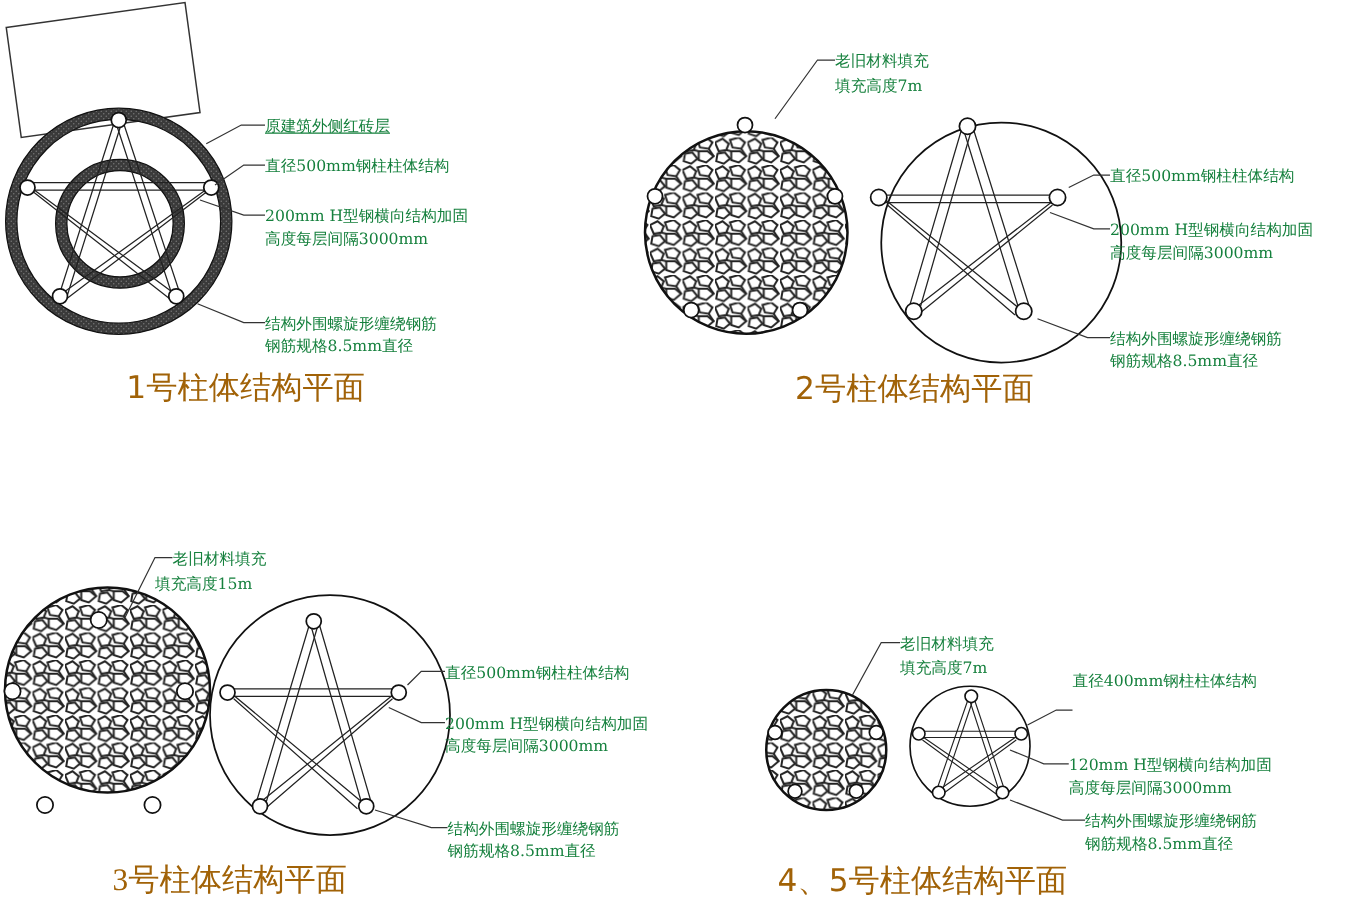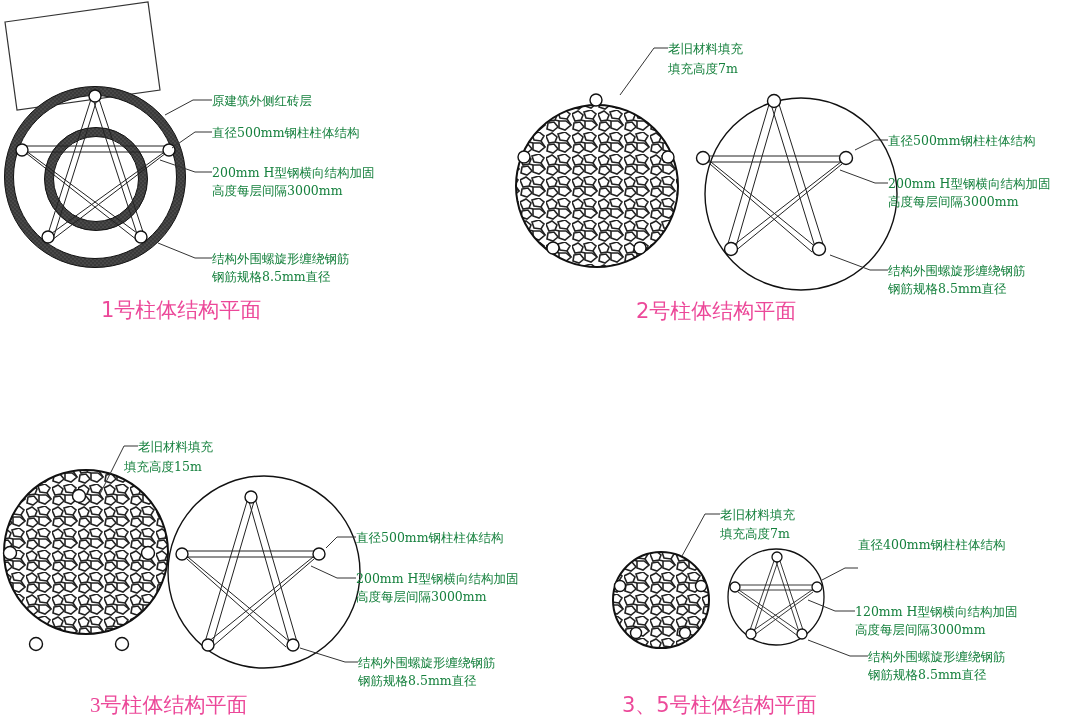--- a/index.html
+++ b/index.html
@@ -1,22 +1,22 @@
 <!DOCTYPE html>
 <html><head>
 <meta charset="utf-8">
 <style>
   html, body { margin:0; padding:0; background:#ffffff; }
   body { width:1080px; height:719px; position:relative; overflow:hidden;
          font-family: "DejaVu Serif", "Liberation Serif", serif; color:#1a1a1a; }
   svg.stage { position:absolute; left:0; top:0; }
   .lbl { position:absolute; font-size:12.5px; line-height:17px; white-space:nowrap;
          font-family:"DejaVu Serif", "Liberation Serif", serif; color:#15803d; }
-  .ttl { position:absolute; font-size:21px; line-height:26px; white-space:nowrap;
-         font-family:"DejaVu Sans", "Liberation Sans", sans-serif; color:#ec4899; }
+  .ttl { position:absolute; font-size:25px; line-height:26px; white-space:nowrap;
+         font-family:"DejaVu Sans", "Liberation Sans", sans-serif; color:#a16207; }
 </style>
 </head>
 <body>
 
 <svg class="stage" width="1080" height="719" viewBox="0 0 1080 719">
   <defs>
 
     <pattern id="rubble" width="26" height="22" patternUnits="userSpaceOnUse">
       <rect width="26" height="22" fill="#ffffff"></rect>
       <g fill="none" stroke="#222" stroke-width="1.6">
@@ -162,21 +162,21 @@
       <circle cx="802" cy="634" r="5"></circle>
     </g>
     <g fill="none" stroke="#333" stroke-width="1">
       <polyline points="822,580 845,568 858,568"></polyline>
       <polyline points="808,600 835,611 855,611"></polyline>
       <polyline points="808,640 850,656 868,656"></polyline>
     </g>
   </g>
 </svg>
 
-<div class="lbl" style="left:212px;top:92px;">原建筑外侧红砖层</div>
+<div class="lbl" style="left:212px;top:92px;text-decoration:underline;">原建筑外侧红砖层</div>
 <div class="lbl" style="left:212px;top:124px;">直径500mm钢柱柱体结构</div>
 <div class="lbl" style="left:212px;top:164px;">200mm H型钢横向结构加固</div>
 <div class="lbl" style="left:212px;top:182px;">高度每层间隔3000mm</div>
 <div class="lbl" style="left:212px;top:250px;">结构外围螺旋形缠绕钢筋</div>
 <div class="lbl" style="left:212px;top:268px;">钢筋规格8.5mm直径</div>
 <div class="ttl" style="left:101px;top:297px;">1号柱体结构平面</div>
 
 <div class="lbl" style="left:668px;top:40px;">老旧材料填充</div>
 <div class="lbl" style="left:668px;top:60px;">填充高度7m</div>
 <div class="lbl" style="left:888px;top:132px;">直径500mm钢柱柱体结构</div>
@@ -195,13 +195,13 @@
 <div class="lbl" style="left:358px;top:672px;">钢筋规格8.5mm直径</div>
 <div class="ttl" style="left:90px;top:692px;font-family:Liberation Serif, serif;">3号柱体结构平面</div>
 
 <div class="lbl" style="left:720px;top:506px;">老旧材料填充</div>
 <div class="lbl" style="left:720px;top:525px;">填充高度7m</div>
 <div class="lbl" style="left:858px;top:536px;">直径400mm钢柱柱体结构</div>
 <div class="lbl" style="left:855px;top:603px;">120mm H型钢横向结构加固</div>
 <div class="lbl" style="left:855px;top:621px;">高度每层间隔3000mm</div>
 <div class="lbl" style="left:868px;top:648px;">结构外围螺旋形缠绕钢筋</div>
 <div class="lbl" style="left:868px;top:666px;">钢筋规格8.5mm直径</div>
-<div class="ttl" style="left:622px;top:692px;">3、5号柱体结构平面</div>
+<div class="ttl" style="left:622px;top:692px;">4、5号柱体结构平面</div>
 
 </body></html>

